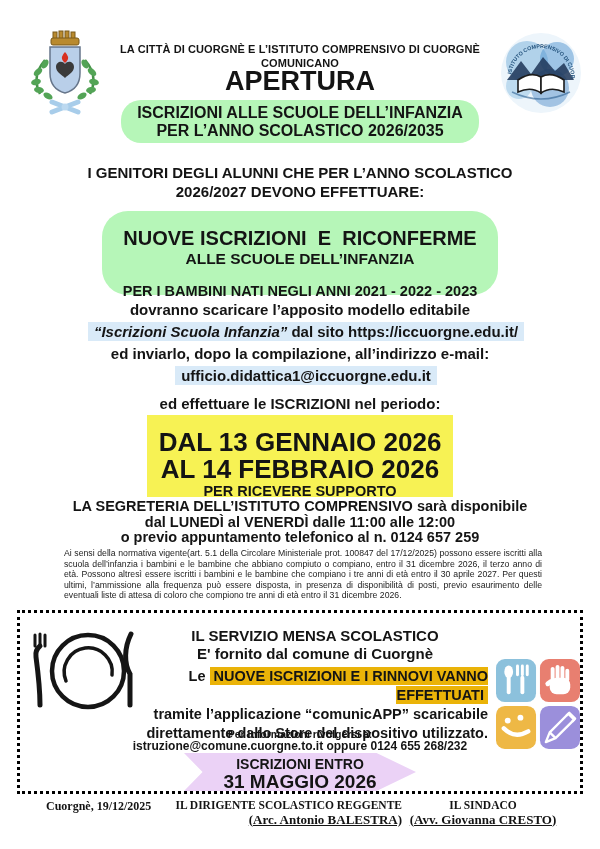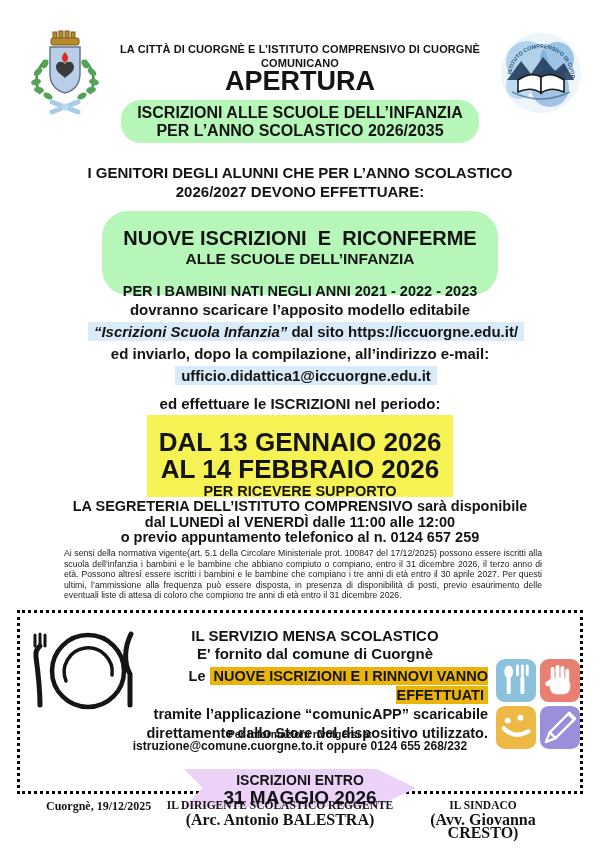--- a/index.html
+++ b/index.html
@@ -26,30 +26,30 @@
   .legal{top:548px;left:64px;right:58px;font-size:8.7px;line-height:10.6px;text-align:justify;color:#222;}
 
   .mensa{left:17px;top:610px;width:566px;height:184px;border:3px dotted #000;box-sizing:border-box;}
   .plate-icon{left:6px;top:8px;}
   .mensa-title{left:130px;top:14px;width:330px;text-align:center;font-size:15px;line-height:18px;font-weight:bold;}
   .mensa-lines{left:110px;right:92px;top:54px;text-align:right;font-size:14.5px;line-height:19px;font-weight:bold;}
   .hl-lav{background:#eab308;padding:1px 4px;}
   .app-icon{left:476px;top:45px;}
   .info1{top:115px;font-size:10.5px;line-height:12px;font-weight:bold;}
   .info2{top:127px;font-size:12px;line-height:13px;font-weight:bold;}
-  .bannerwrap{top:156px;}
+  .bannerwrap{top:140px;}
   .banner{display:inline-block;width:232px;height:38px;background:#ebd2f6;clip-path:polygon(0 0,83% 0,100% 50%,83% 100%,0 100%,8% 50%);text-align:center;font-weight:bold;}
   .banner .bl1{font-size:14px;line-height:15px;margin-top:4px;}
   .banner .bl2{font-size:19px;line-height:19px;}
 
   .footer{font-family:"Liberation Serif",serif;font-weight:bold;}
   .f-date{left:46px;top:799px;font-size:12px;}
-  .f-dir{left:158px;top:799px;width:244px;text-align:center;font-size:11.5px;line-height:13.5px;}
+  .f-dir{left:158px;top:799px;width:244px;text-align:right;font-size:11.5px;line-height:13.5px;}
   .f-sin{left:402px;top:799px;width:162px;text-align:center;font-size:11.5px;line-height:13.5px;}
-  .f-name{font-size:16px;}
+  .f-name{font-size:13px;text-decoration:underline;}
 </style>
 </head>
 <body>
 
 <div class="page">
 
   <svg class="abs" style="left:26px;top:28px;" width="78" height="92" viewBox="0 0 78 92">
     <g fill="#b98a2e" stroke="#7a5a1a" stroke-width="1">
       <rect x="27" y="4" width="4" height="7"></rect>
         <rect x="33" y="3" width="4" height="8"></rect>

